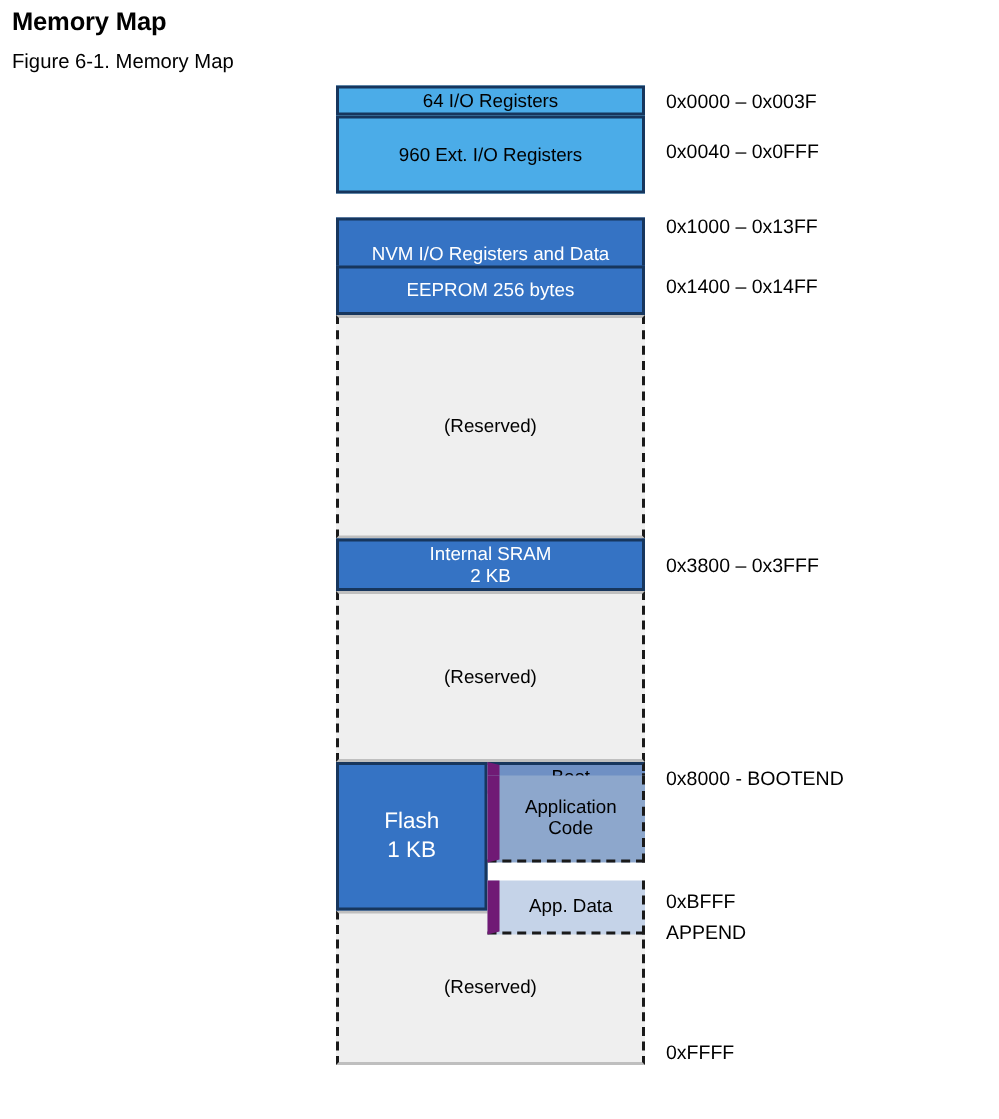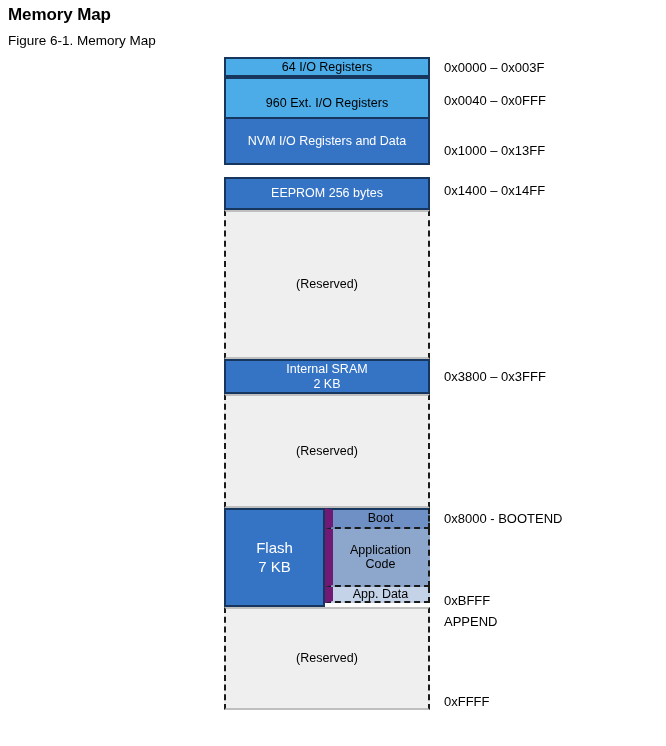--- a/index.html
+++ b/index.html
@@ -153,49 +153,49 @@
 <div id="figure-caption">Figure 6-1.  Memory Map</div>
 
 <div id="memory-map-diagram">
 
 <div class="block blk-solid blk-io-light" style="top: 0px; height: 20px;">
       <div><span>64 I/O Registers</span></div>
     </div>
     <div class="block blk-solid blk-io-light" style="top: 20px; height: 52px;">
       <div><span>960 Ext. I/O Registers</span></div>
     </div>
-    <div class="block blk-solid blk-io-dark" style="top: 60px; height: 48px;">
+    <div class="block blk-solid blk-io-dark" style="top: 88px; height: 48px;">
       <div><span>NVM I/O Registers and Data</span></div>
     </div>
     <div class="block blk-solid blk-io-dark" style="top: 120px; height: 33px; align-items: center;">
       <div><span>EEPROM 256 bytes</span></div>
     </div>
     <div class="block blk-reserved" style="top: 153px; height: 149px;">
       <div><span>(Reserved)</span></div>
     </div>
     <div class="block blk-solid blk-io-dark" style="top: 302px; height: 35px;">
       <div><span>Internal SRAM</span><br><span>2 KB</span></div>
     </div>
     <div class="block blk-reserved" style="top: 337px; height: 114px;">
       <div><span>(Reserved)</span></div>
     </div>
     <div class="block blk-reserved" style="top: 550px; height: 103px;">
       <div><span>(Reserved)</span></div>
     </div>
     <div id="flash-section" style="top: 451px; height: 99px;">
       <div id="flash-main">
-        <div><span>Flash</span><br><span>7 KB</span></div>
+        <div><span>Flash</span><br><span>1 KB</span></div>
       </div>
       <div class="flash-sub" id="flash-boot" style="top: 0px; height: 21px;">
         <div><span>Boot</span></div>
       </div>
-      <div class="flash-sub" id="flash-app-code" style="top: 21px; height: 58px;">
+      <div class="flash-sub" id="flash-app-code" style="top: 9px; height: 58px;">
         <div><span>Application</span><br><span>Code</span></div>
       </div>
-      <div class="flash-sub" id="flash-app-data" style="top: 79px; height: 16px;">
+      <div class="flash-sub" id="flash-app-data" style="top: 79px; height: 36px;">
         <div><span>App. Data</span></div>
       </div>
     </div>
   </div>
 
 <div class="addr" style="top: 60px;">0x0000 – 0x003F</div>
 <div class="addr" style="top: 93px;">0x0040 – 0x0FFF</div>
 <div class="addr" style="top: 143px;">0x1000 – 0x13FF</div>
 <div class="addr" style="top: 183px;">0x1400 – 0x14FF</div>
 <div class="addr" style="top: 369px;">0x3800 – 0x3FFF</div>

